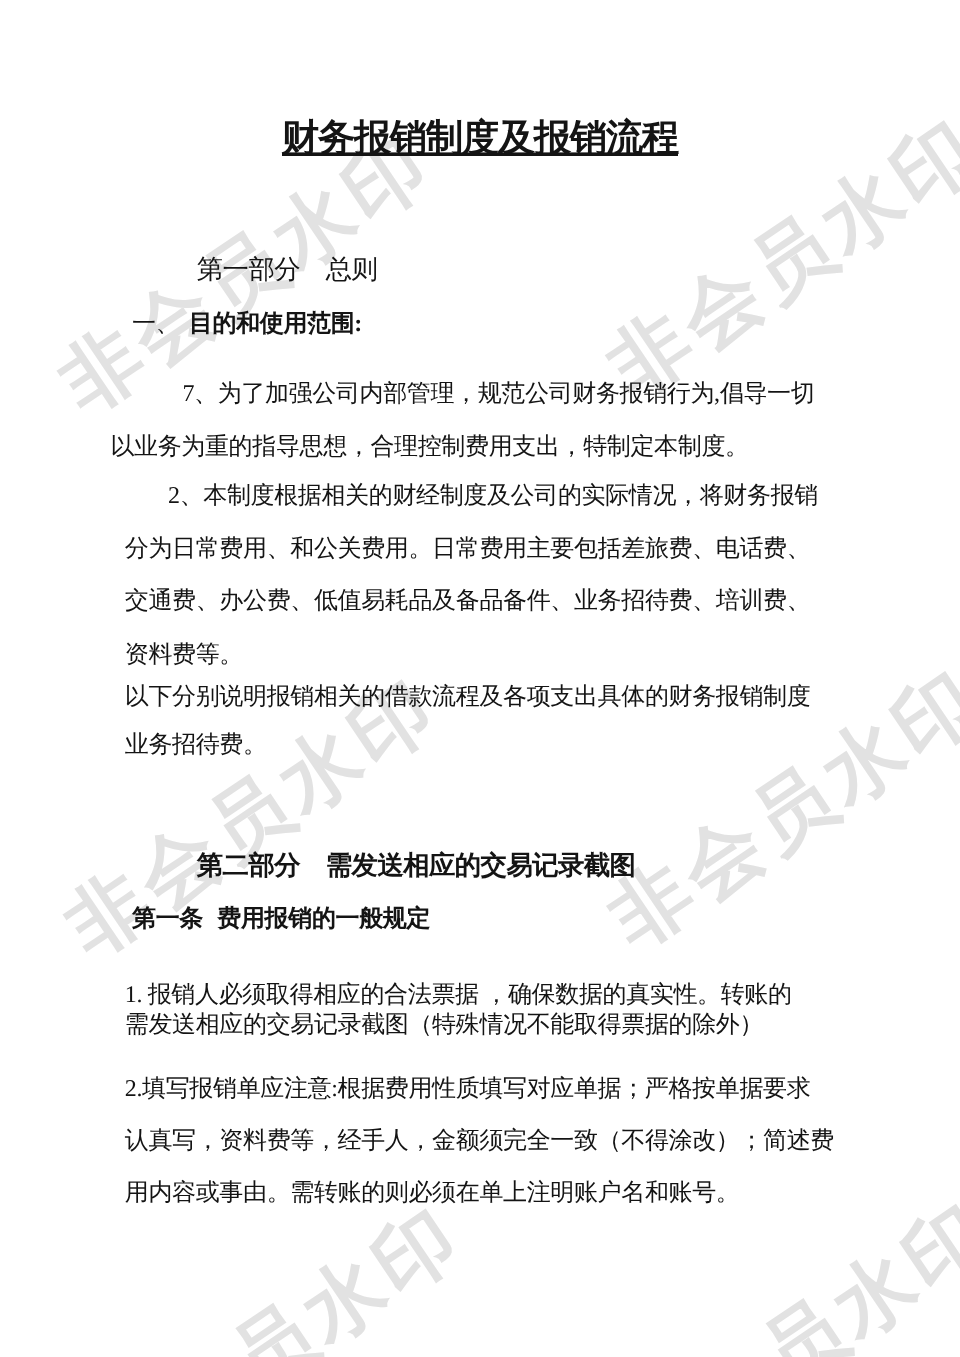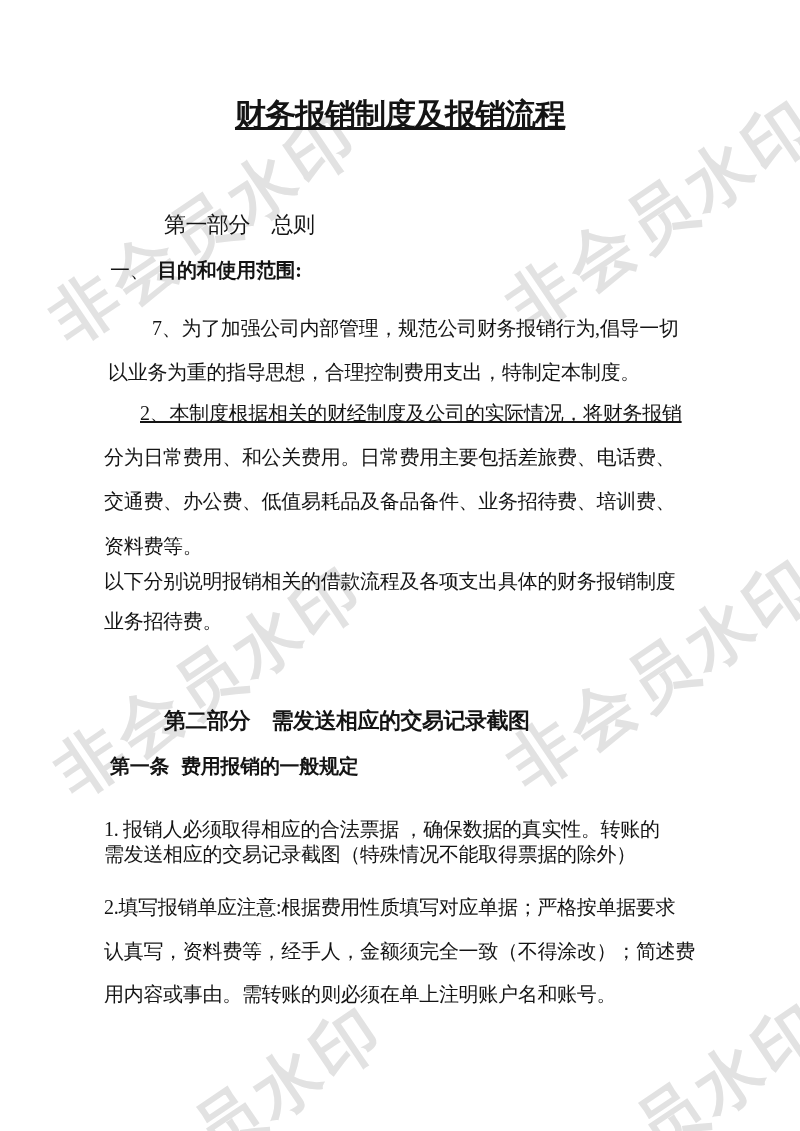--- a/index.html
+++ b/index.html
@@ -63,23 +63,23 @@
 
   <div class="doc-title">财务报销制度及报销流程</div>
 
   <div class="ln h-part" style="left:164px;top:211px;text-align:right;">第一部分　总则</div>
 
   <div class="ln" style="left:110px;top:257px;">
     <span>一、</span><span class="sec-title">目的和使用范围:</span>
   </div>
 
   <div class="ln" style="left:152px;top:315px;">7、为了加强公司内部管理，规范公司财务报销行为,倡导一切</div>
-  <div class="ln" style="left:108px;top:359px;">以业务为重的指导思想，合理控制费用支出，特制定本制度。</div>
+  <div class="ln" style="left:92px;top:359px;">以业务为重的指导思想，合理控制费用支出，特制定本制度。</div>
 
-  <div class="ln" style="left:140px;top:400px;text-decoration:underline;">2、本制度根据相关的财经制度及公司的实际情况，将财务报销</div>
+  <div class="ln" style="left:140px;top:400px;">2、本制度根据相关的财经制度及公司的实际情况，将财务报销</div>
   <div class="ln" style="left:104px;top:444px;">分为日常费用、和公关费用。日常费用主要包括差旅费、电话费、</div>
   <div class="ln" style="left:104px;top:488px;">交通费、办公费、低值易耗品及备品备件、业务招待费、培训费、</div>
   <div class="ln" style="left:104px;top:533px;">资料费等。</div>
 
   <div class="ln" style="left:104px;top:568px;">以下分别说明报销相关的借款流程及各项支出具体的财务报销制度</div>
   <div class="ln" style="left:104px;top:608px;">业务招待费。</div>
 
   <div class="ln h-part bold" style="left:164px;top:707px;">第二部分　需发送相应的交易记录截图</div>
 
   <div class="ln bold" style="left:110px;top:753px;">

